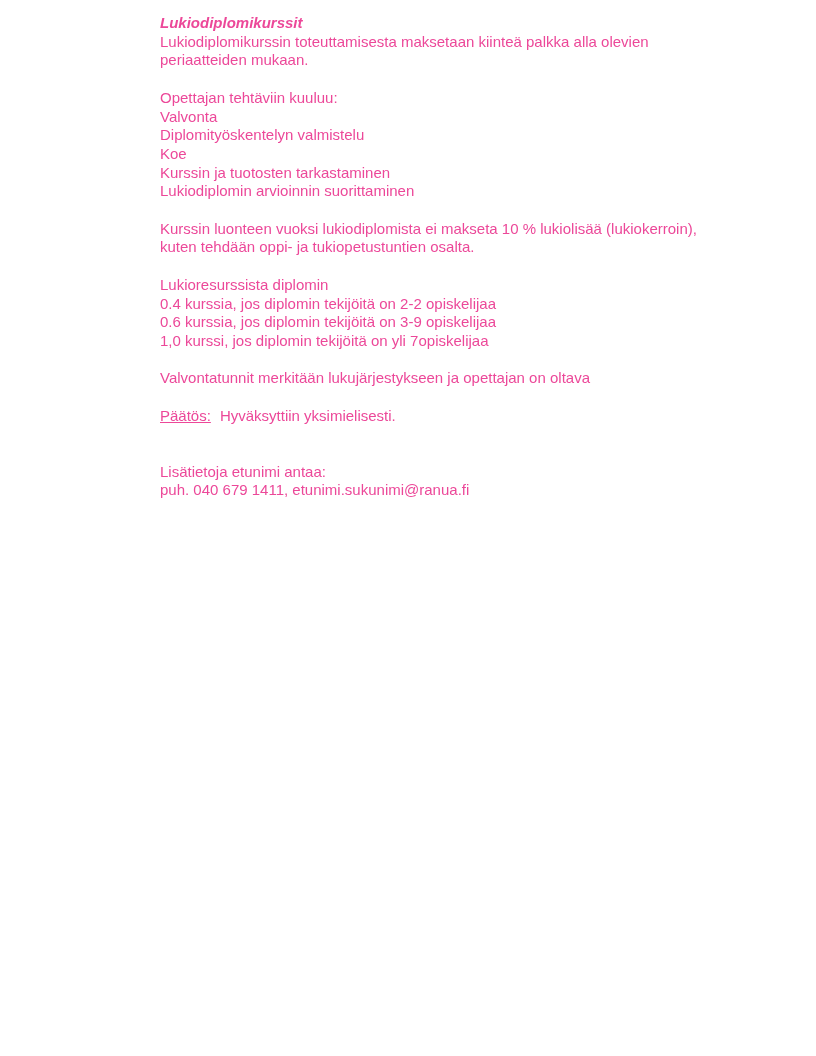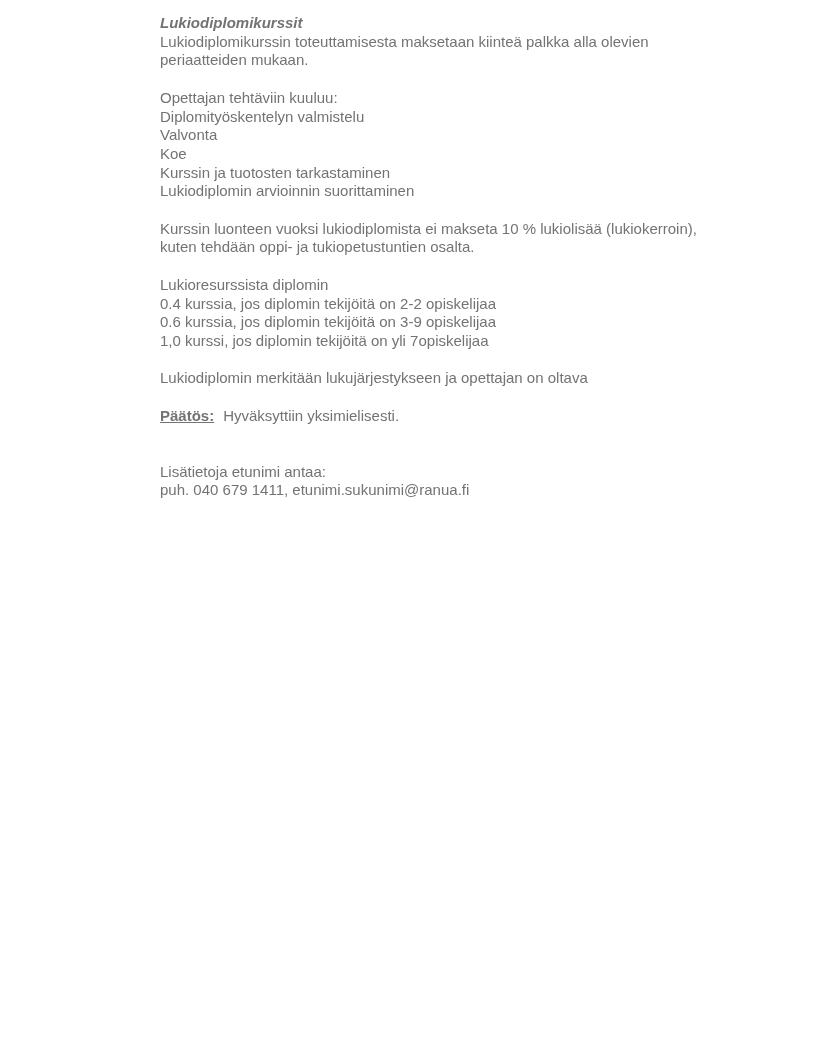--- a/index.html
+++ b/index.html
@@ -7,71 +7,71 @@
     padding: 0;
     background: #ffffff;
   }
   .page {
     position: relative;
     width: 816px;
     height: 1056px;
     background: #ffffff;
     overflow: hidden;
     font-family: "Liberation Sans", sans-serif;
-    color: #737373;
+    color: #ec4899;
   }
   .text-block {
     position: absolute;
     left: 160px;
     top: 14px;
     width: 630px;
     font-size: 15px;
     line-height: 18.7px;
   }
   .line {
     min-height: 18.7px;
     white-space: pre-wrap;
   }
   .line.title {
     font-weight: bold;
     font-style: italic;
   }
   .decision-label {
-    font-weight: bold;
+    font-weight: normal;
     text-decoration: underline;
   }
   .decision-text {
     padding-left: 9px;
   }
 </style>
 </head>
 <body>
 
 <div class="page">
   <div class="text-block" id="text-block">
       <div class="line title">Lukiodiplomikurssit</div>
       <div class="line normal">Lukiodiplomikurssin toteuttamisesta maksetaan kiinteä palkka alla olevien</div>
       <div class="line normal">periaatteiden mukaan.</div>
       <div class="line blank"></div>
       <div class="line normal">Opettajan tehtäviin kuuluu:</div>
+      <div class="line normal">Valvonta</div>
       <div class="line normal">Diplomityöskentelyn valmistelu</div>
-      <div class="line normal">Valvonta</div>
       <div class="line normal">Koe</div>
       <div class="line normal">Kurssin ja tuotosten tarkastaminen</div>
       <div class="line normal">Lukiodiplomin arvioinnin suorittaminen</div>
       <div class="line blank"></div>
       <div class="line normal">Kurssin luonteen vuoksi lukiodiplomista ei makseta 10 % lukiolisää (lukiokerroin),</div>
       <div class="line normal">kuten tehdään oppi- ja tukiopetustuntien osalta.</div>
       <div class="line blank"></div>
       <div class="line normal">Lukioresurssista diplomin</div>
       <div class="line normal">0.4 kurssia, jos diplomin tekijöitä on 2-2 opiskelijaa</div>
       <div class="line normal">0.6 kurssia, jos diplomin tekijöitä on 3-9 opiskelijaa</div>
       <div class="line normal">1,0 kurssi, jos diplomin tekijöitä on yli 7opiskelijaa</div>
       <div class="line blank"></div>
-      <div class="line normal">Lukiodiplomin merkitään lukujärjestykseen ja opettajan on oltava</div>
+      <div class="line normal">Valvontatunnit merkitään lukujärjestykseen ja opettajan on oltava</div>
       <div class="line blank"></div>
       <div class="line decision"><span class="decision-label">Päätös:</span><span class="decision-text">Hyväksyttiin yksimielisesti.</span></div>
       <div class="line blank"></div>
       <div class="line blank"></div>
       <div class="line normal">Lisätietoja etunimi antaa:</div>
       <div class="line normal">puh. 040 679 1411, etunimi.sukunimi@ranua.fi</div>
     </div>
 </div>
 
 </body></html>

